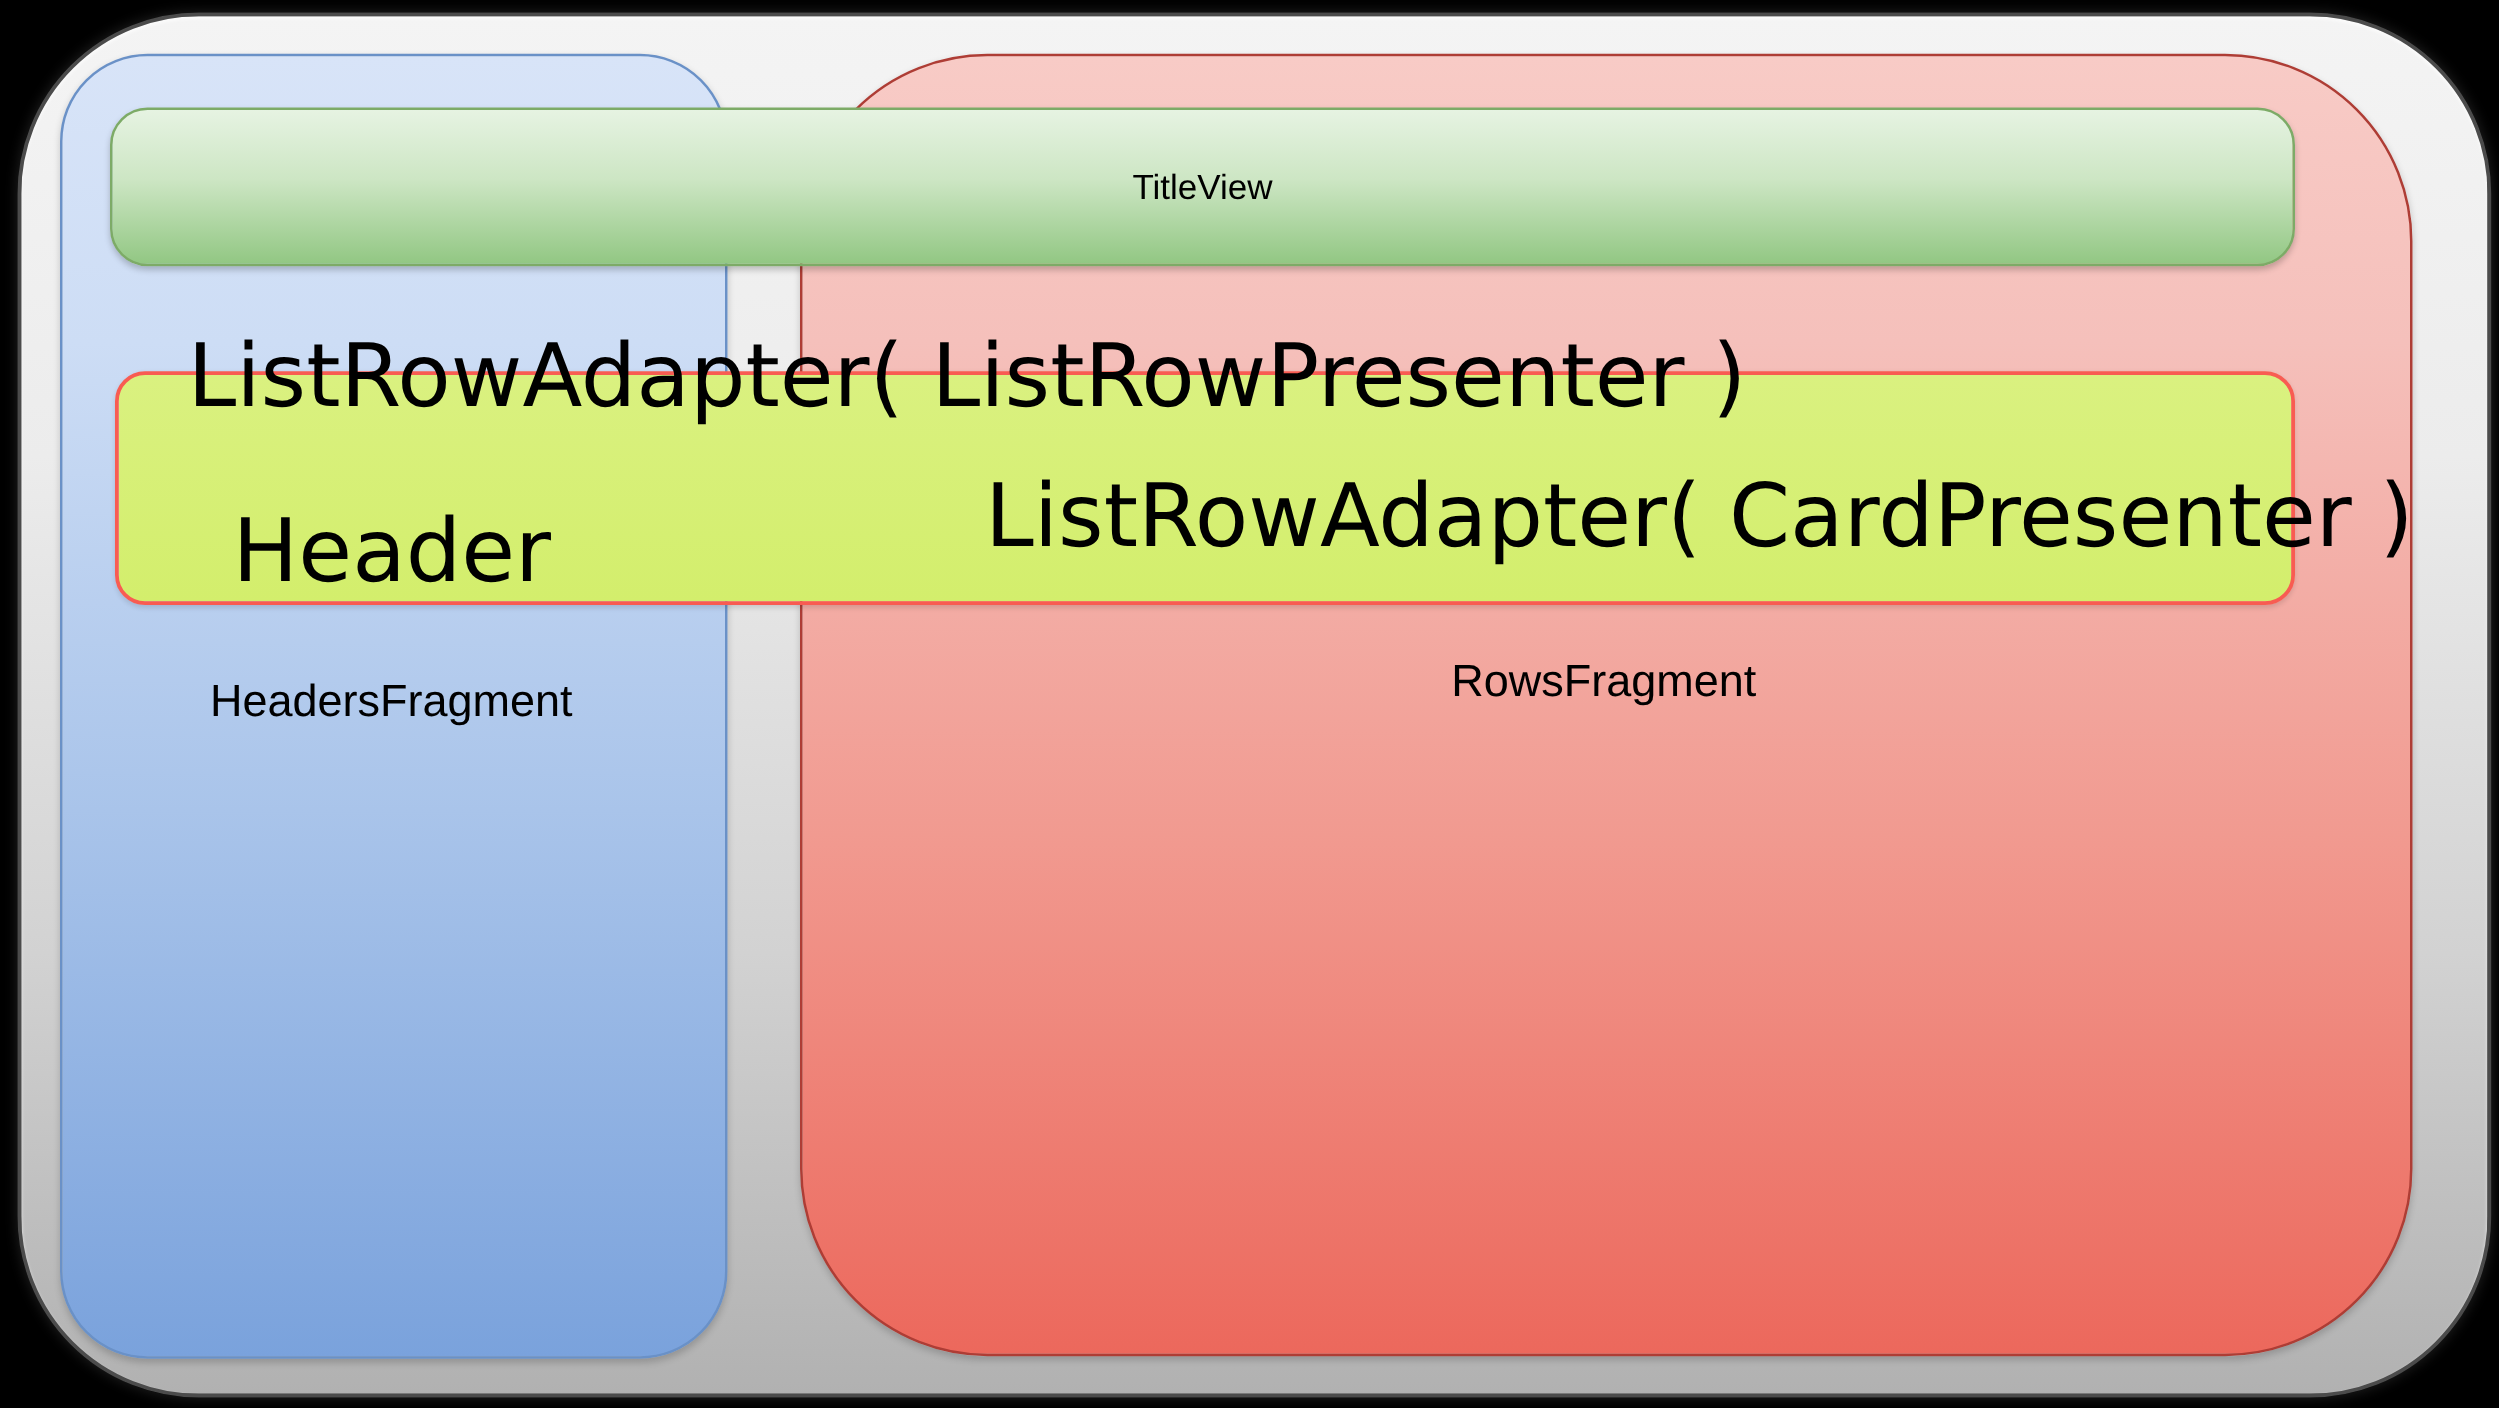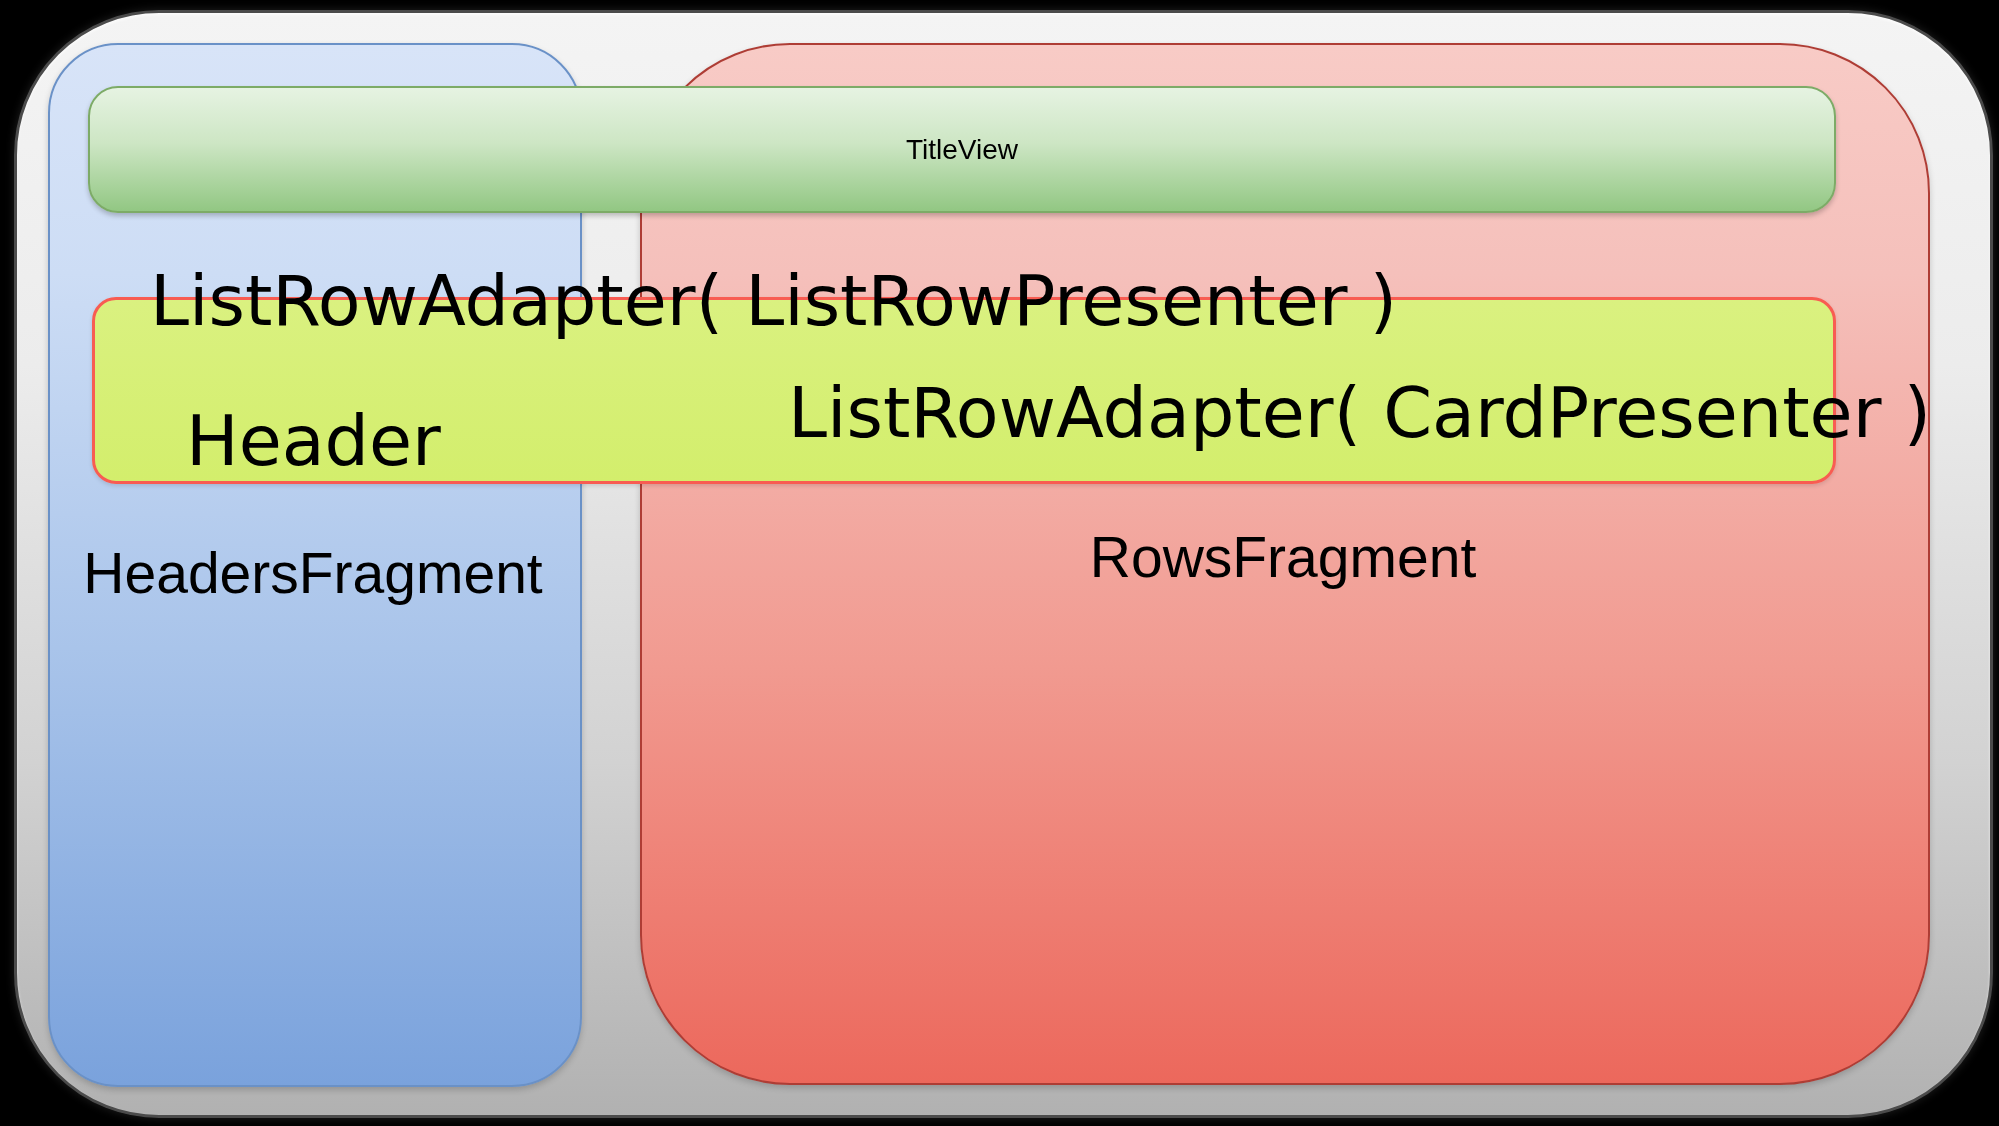--- a/index.html
+++ b/index.html
@@ -85,21 +85,21 @@
     white-space: nowrap;
     z-index: 5;
   }
   .listrow-presenter-text { left: 150px; top: 266px; }
   .header-text            { left: 186px; top: 378px; margin-top: 28px; }
   .card-presenter-text    { left: 788px; top: 378px; }
   
   .fragment-label {
     position: absolute;
     font-family: "Liberation Sans", sans-serif;
-    font-size: 57px;
+    font-size: 36px;
     color: #000;
     text-align: center;
     white-space: nowrap;
     z-index: 4;
   }
   .headers-label { left: 48px;  top: 540px; width: 530px; }
   .rows-label    { left: 640px; top: 524px; width: 1286px; }
 </style>
 </head>
 <body>

